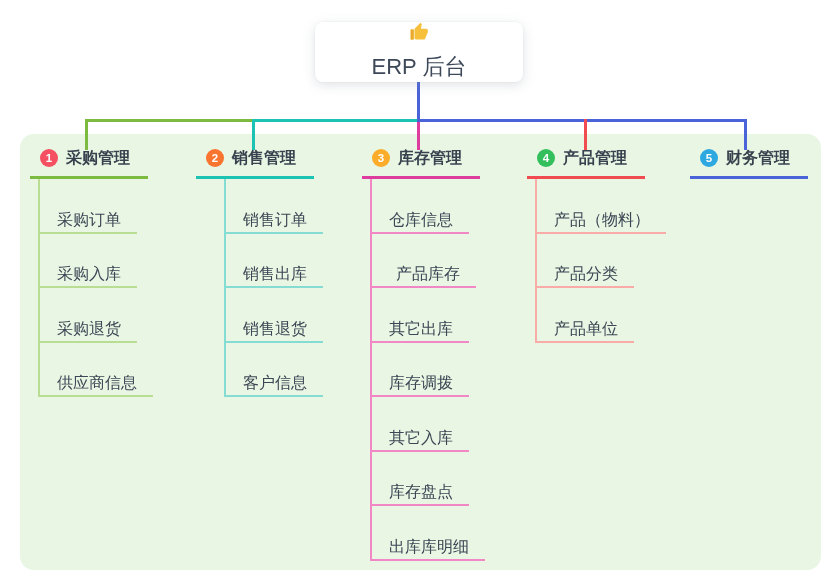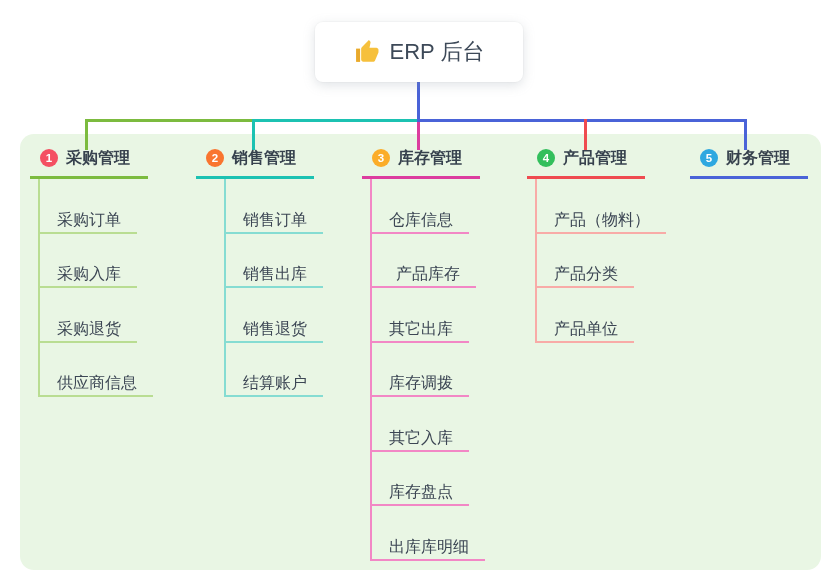--- a/index.html
+++ b/index.html
@@ -2,21 +2,21 @@
 <html><head>
 <meta charset="utf-8">
 <style>
   html,body{margin:0;padding:0;background:#ffffff;font-family:"Liberation Sans","DejaVu Sans",sans-serif;}
   .canvas{position:relative;width:839px;height:588px;background:#ffffff;overflow:hidden;}
 
   
   .root-node{position:absolute;left:315px;top:22px;width:208px;height:60px;background:#ffffff;
     border-radius:8px;box-shadow:0 3px 12px rgba(140,150,160,.28),0 0 0 1px rgba(0,0,0,.02);
     display:flex;align-items:center;justify-content:center;gap:10px;
-    font-size:22px;font-weight:500;color:#3d4958;z-index:3;}
+    font-size:22px;font-weight:500;color:#3d4958;z-index:3;flex-direction:column;}
   .root-node svg{display:block;}
 
   
   .panel{position:absolute;left:20px;top:134px;width:801px;height:436px;background:#e9f6e4;border-radius:14px;z-index:0;}
 
   
   .cline{position:absolute;z-index:1;}
 
   
   .branch{position:absolute;top:148px;z-index:2;}
@@ -71,21 +71,21 @@
       </div>
       <div class="branch" style="left: 196px;">
         <div class="branch-header" style="border-color: rgb(28, 194, 178);">
           <span class="badge" style="background: rgb(249, 117, 47);">2</span>
           <span class="branch-label">销售管理</span>
         </div>
         <div class="children" style="border-color: rgb(133, 220, 210); margin-left: 28px;">
           <div class="child" style="border-color: rgb(133, 220, 210);"><span>销售订单</span></div>
           <div class="child" style="border-color: rgb(133, 220, 210);"><span>销售出库</span></div>
           <div class="child" style="border-color: rgb(133, 220, 210);"><span>销售退货</span></div>
-          <div class="child" style="border-color: rgb(133, 220, 210);"><span>结算账户</span></div>
+          <div class="child" style="border-color: rgb(133, 220, 210);"><span>客户信息</span></div>
         </div>
       </div>
       <div class="branch" style="left: 362px;">
         <div class="branch-header" style="border-color: rgb(220, 61, 159);">
           <span class="badge" style="background: rgb(251, 173, 41);">3</span>
           <span class="branch-label">库存管理</span>
         </div>
         <div class="children" style="border-color: rgb(242, 135, 197);">
           <div class="child" style="border-color: rgb(242, 135, 197);"><span>仓库信息</span></div>
           <div class="child" style="border-color: rgb(242, 135, 197); padding-left: 24px;"><span>产品库存</span></div>

